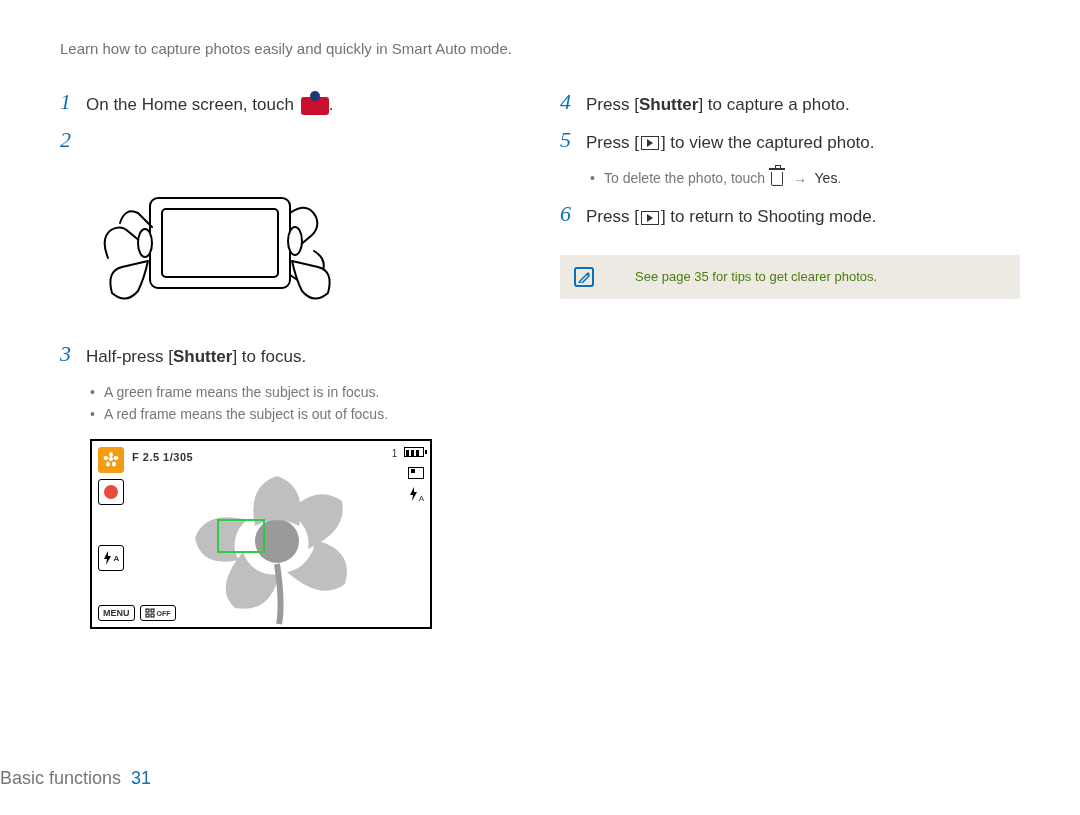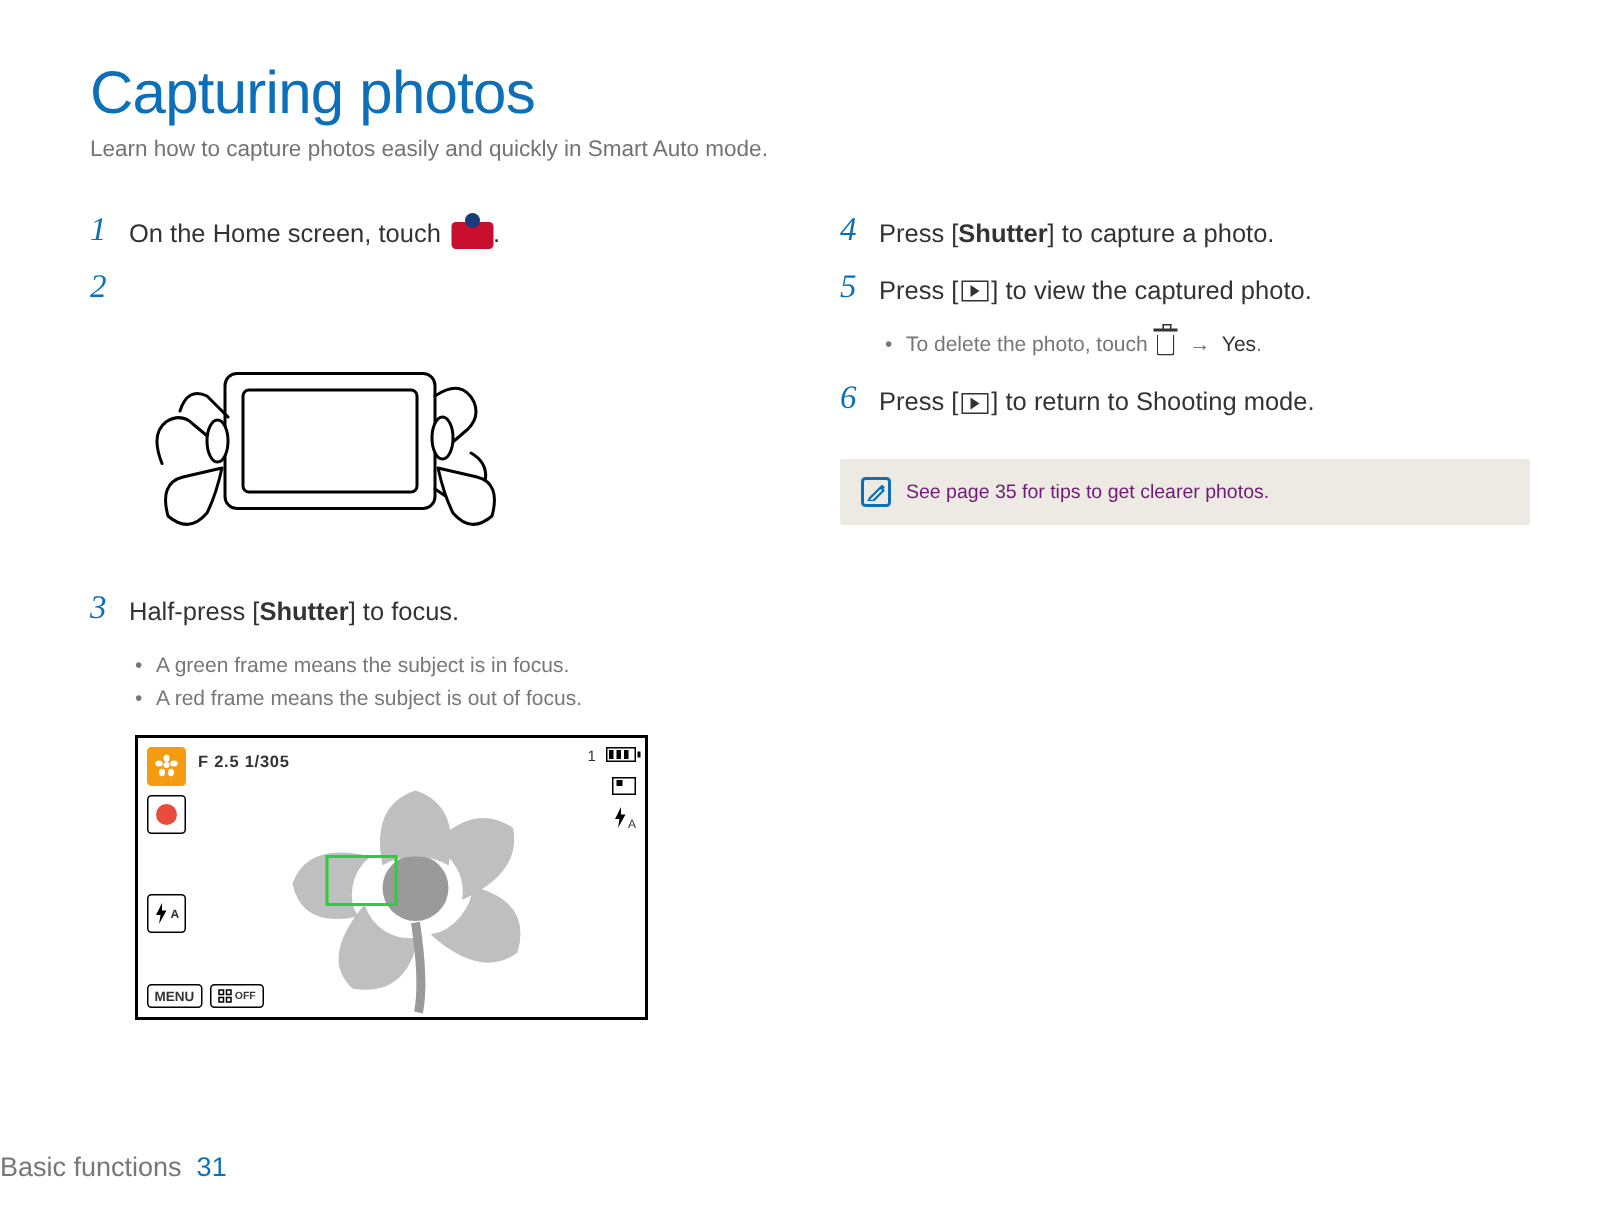--- a/index.html
+++ b/index.html
@@ -206,35 +206,34 @@
     border-radius:2px;
   }
   .note-icon{
     width:20px;height:20px;flex:0 0 20px;
     border:2px solid #0d6fb8;border-radius:3px;
     color:#0d6fb8;
     display:flex;align-items:center;justify-content:center;
     position:relative;
   }
   .note-icon svg{width:12px;height:12px;}
-  .note-text{ font-size:13px;color:#701a75;font-weight:300; }
+  .note-text{ font-size:13px;color:#4d7c0f;font-weight:300;margin-left:31px; }
 
   .footer{
     position:absolute;
     bottom:26px;left:0;right:0;
     text-align:left;
     font-size:18px;color:#777;
   }
   .footer .pn{ color:#0d6fb8;font-weight:400; }
 </style>
 </head>
 <body>
 
 <div class="page">
-  <h1 class="title">Capturing photos</h1>
   <p class="subtitle">Learn how to capture photos easily and quickly in Smart Auto mode.</p>
 
   <div class="columns">
 
     <div class="col">
 
       <div class="step">
         <span class="step-num">1</span>
         <span class="step-text">
           <span>On the Home screen, touch</span>

